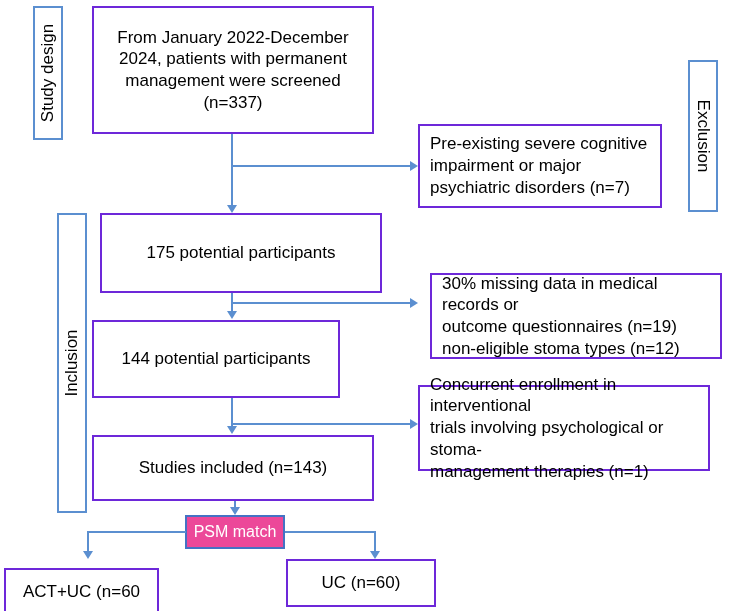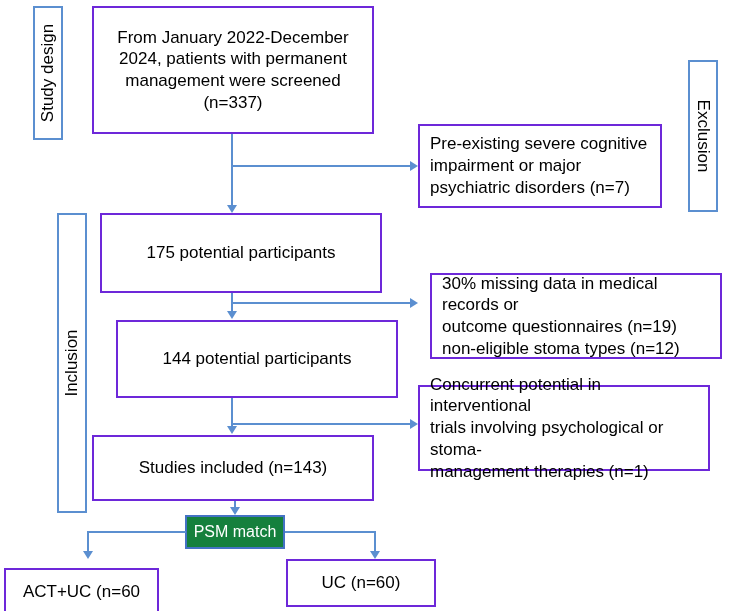--- a/index.html
+++ b/index.html
@@ -30,21 +30,21 @@
     font-size: 17px;
     line-height: 1.28;
     padding: 4px 2px;
   }
   .box.left-text {
     justify-content: flex-start;
     text-align: left;
     padding-left: 10px;
   }
   .box.filled {
-    background: #15803d;
+    background: #ec4899;
     border-color: #4472C4;
     color: #ffffff;
     font-size: 16px;
   }
   .vlabel {
     position: absolute;
     box-sizing: border-box;
     border: 2px solid #5B8FD0;
     background: #ffffff;
     color: #000000;
@@ -108,21 +108,21 @@
       <div>2024, patients with permanent</div>
       <div>management were screened</div>
       <div>(n=337)</div>
     </div>
   </div>
 
   <div class="box" style="left:92px; top:213px; width:282px; height:80px;margin-left:8px;">
     <span>175 potential participants</span>
   </div>
 
-  <div class="box" style="left:92px; top:320px; width:282px; height:78px;margin-left:24px;">
+  <div class="box" style="left:92px; top:320px; width:248px; height:78px;">
     <span>144 potential participants</span>
   </div>
 
   <div class="box" style="left:92px; top:435px; width:282px; height:66px;">
     <span>Studies included (n=143)</span>
   </div>
 
   <div class="box filled" style="left:185px; top:515px; width:100px; height:34px;">
     <span>PSM match</span>
   </div>
@@ -146,21 +146,21 @@
   <div class="box left-text" style="left:418px; top:273px; width:292px; height:86px;margin-left:12px;">
     <div style="width:100%;">
       <div>30% missing data in medical records or</div>
       <div>outcome questionnaires (n=19)</div>
       <div>non-eligible stoma types (n=12)</div>
     </div>
   </div>
 
   <div class="box left-text" style="left:418px; top:385px; width:292px; height:86px;">
     <div style="width:100%;">
-      <div>Concurrent potential in interventional</div>
+      <div>Concurrent enrollment in interventional</div>
       <div>trials involving psychological or stoma-</div>
       <div>management therapies (n=1)</div>
     </div>
   </div>
 
   <div class="conn v" style="left:231px; top:134px; height:71px;"></div>
   <div class="arrow-down" style="left:227px; top:205px;"></div>
 
   <div class="conn h" style="left:231px; top:165px; width:181px;"></div>
   <div class="arrow-right" style="left:410px; top:161px;"></div>

